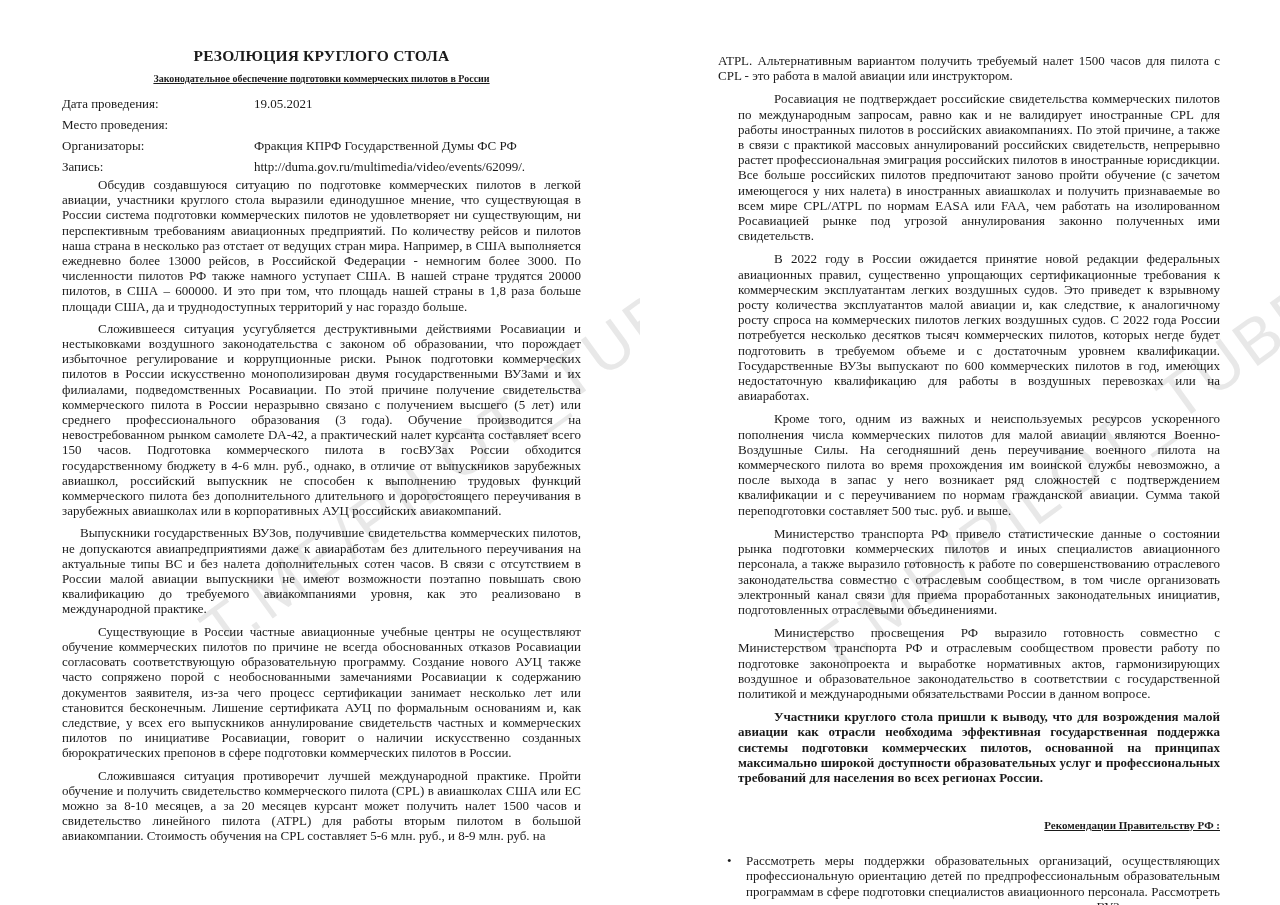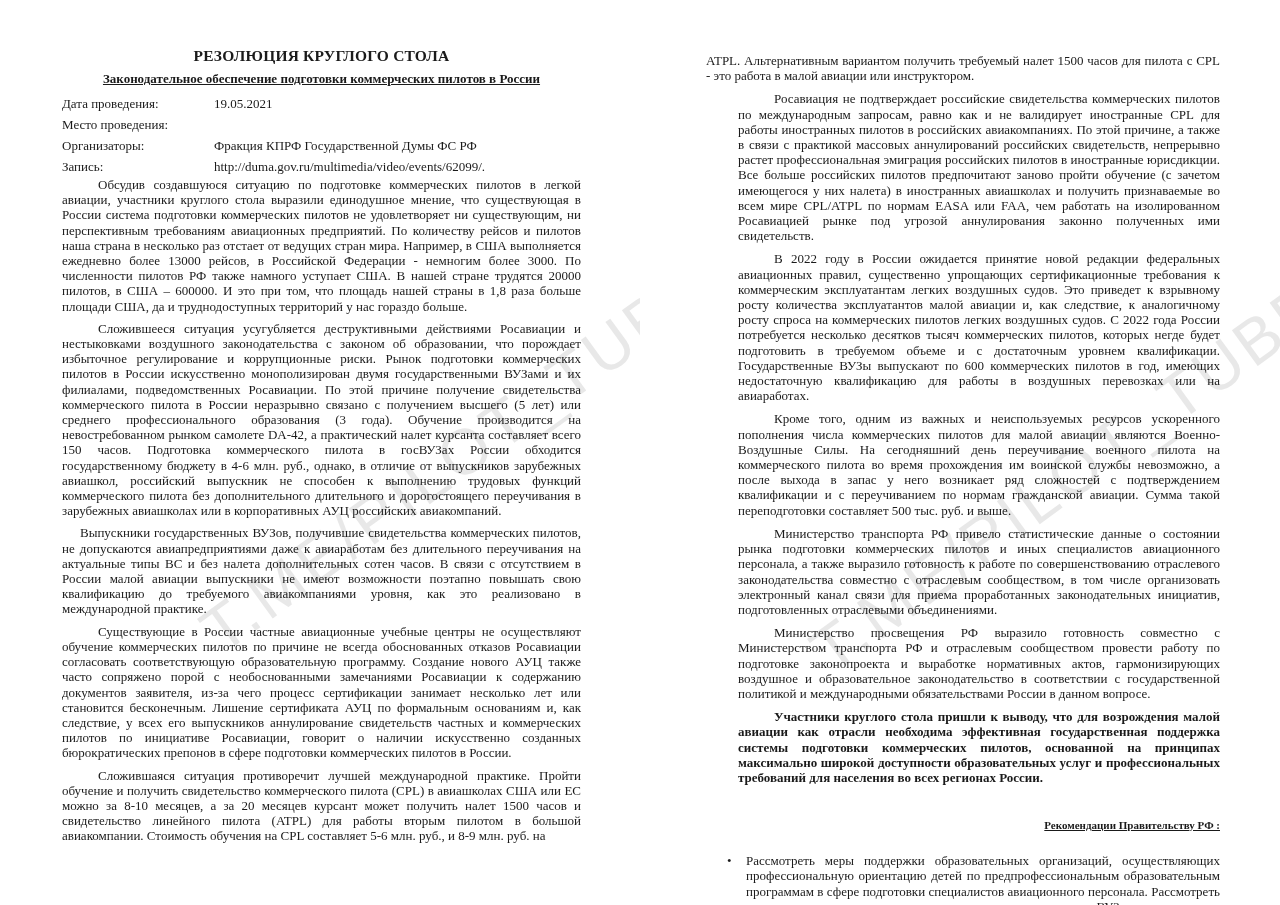--- a/index.html
+++ b/index.html
@@ -19,36 +19,36 @@
   .page-left .watermark { left: 150px; top: 420px; }
   .page-right .watermark { left: 120px; top: 440px; }
   .content { position: relative; z-index: 1; }
   .page-left .content { margin-left: 62px; width: 519px; }
   .page-right .content { margin-left: 706px; width: 514px; position: absolute; left: -640px; top: 0; }
   .doc-title {
     margin: 46px 0 0 0; text-align: center; font-weight: bold; font-size: 15.5px;
     letter-spacing: 0.2px; line-height: 20px;
   }
   .doc-subtitle {
-    margin: 3px 0 0 0; text-align: center; font-weight: bold; font-size: 13px;
+    margin: 3px 0 0 0; text-align: center; font-weight: bold; font-size: 10px;
     text-decoration: underline; line-height: 20px; white-space: nowrap;
   }
   .meta { margin-top: 4px; font-size: 13px; }
-  .meta-row { display: flex; height: 21px; line-height: 21px; }
+  .meta-row { display: flex; height: 21px; line-height: 21px; gap: 40px; }
   .meta-label { width: 152px; flex: none; }
   .meta-value { flex: 1; }
   p.para {
     margin: 0; font-size: 13px; line-height: 15.2px; text-align: justify;
     text-indent: 36px;
   }
   .page-left p.para.first { text-indent: 36px; }
   .page-left p.para.gap { margin-top: 7px; }
   .page-left p.indent-small { text-indent: 18px; }
   .page-right p.para.gap { margin-top: 8px; margin-left: 32px; }
-  .page-right p.first { margin-top: 53px; text-indent: 0; }
+  .page-right p.first { margin-top: 53px; text-indent: 0; margin-left: 12px; }
   .page-right p.wide-indent { text-indent: 36px; }
   p.bold { font-weight: bold; }
   .rec-heading {
     margin-top: 32px; margin-left: 40px; font-weight: bold; text-decoration: underline;
     font-size: 11px; line-height: 16px; text-align: right;
   }
   ul.recs { margin: 20px 0 0 0; padding: 0 0 0 40px; list-style: none; }
   ul.recs li { position: relative; font-size: 13px; line-height: 15.2px; text-align: justify; }
   .bullet { position: absolute; left: -19px; top: 0; }
 </style>

